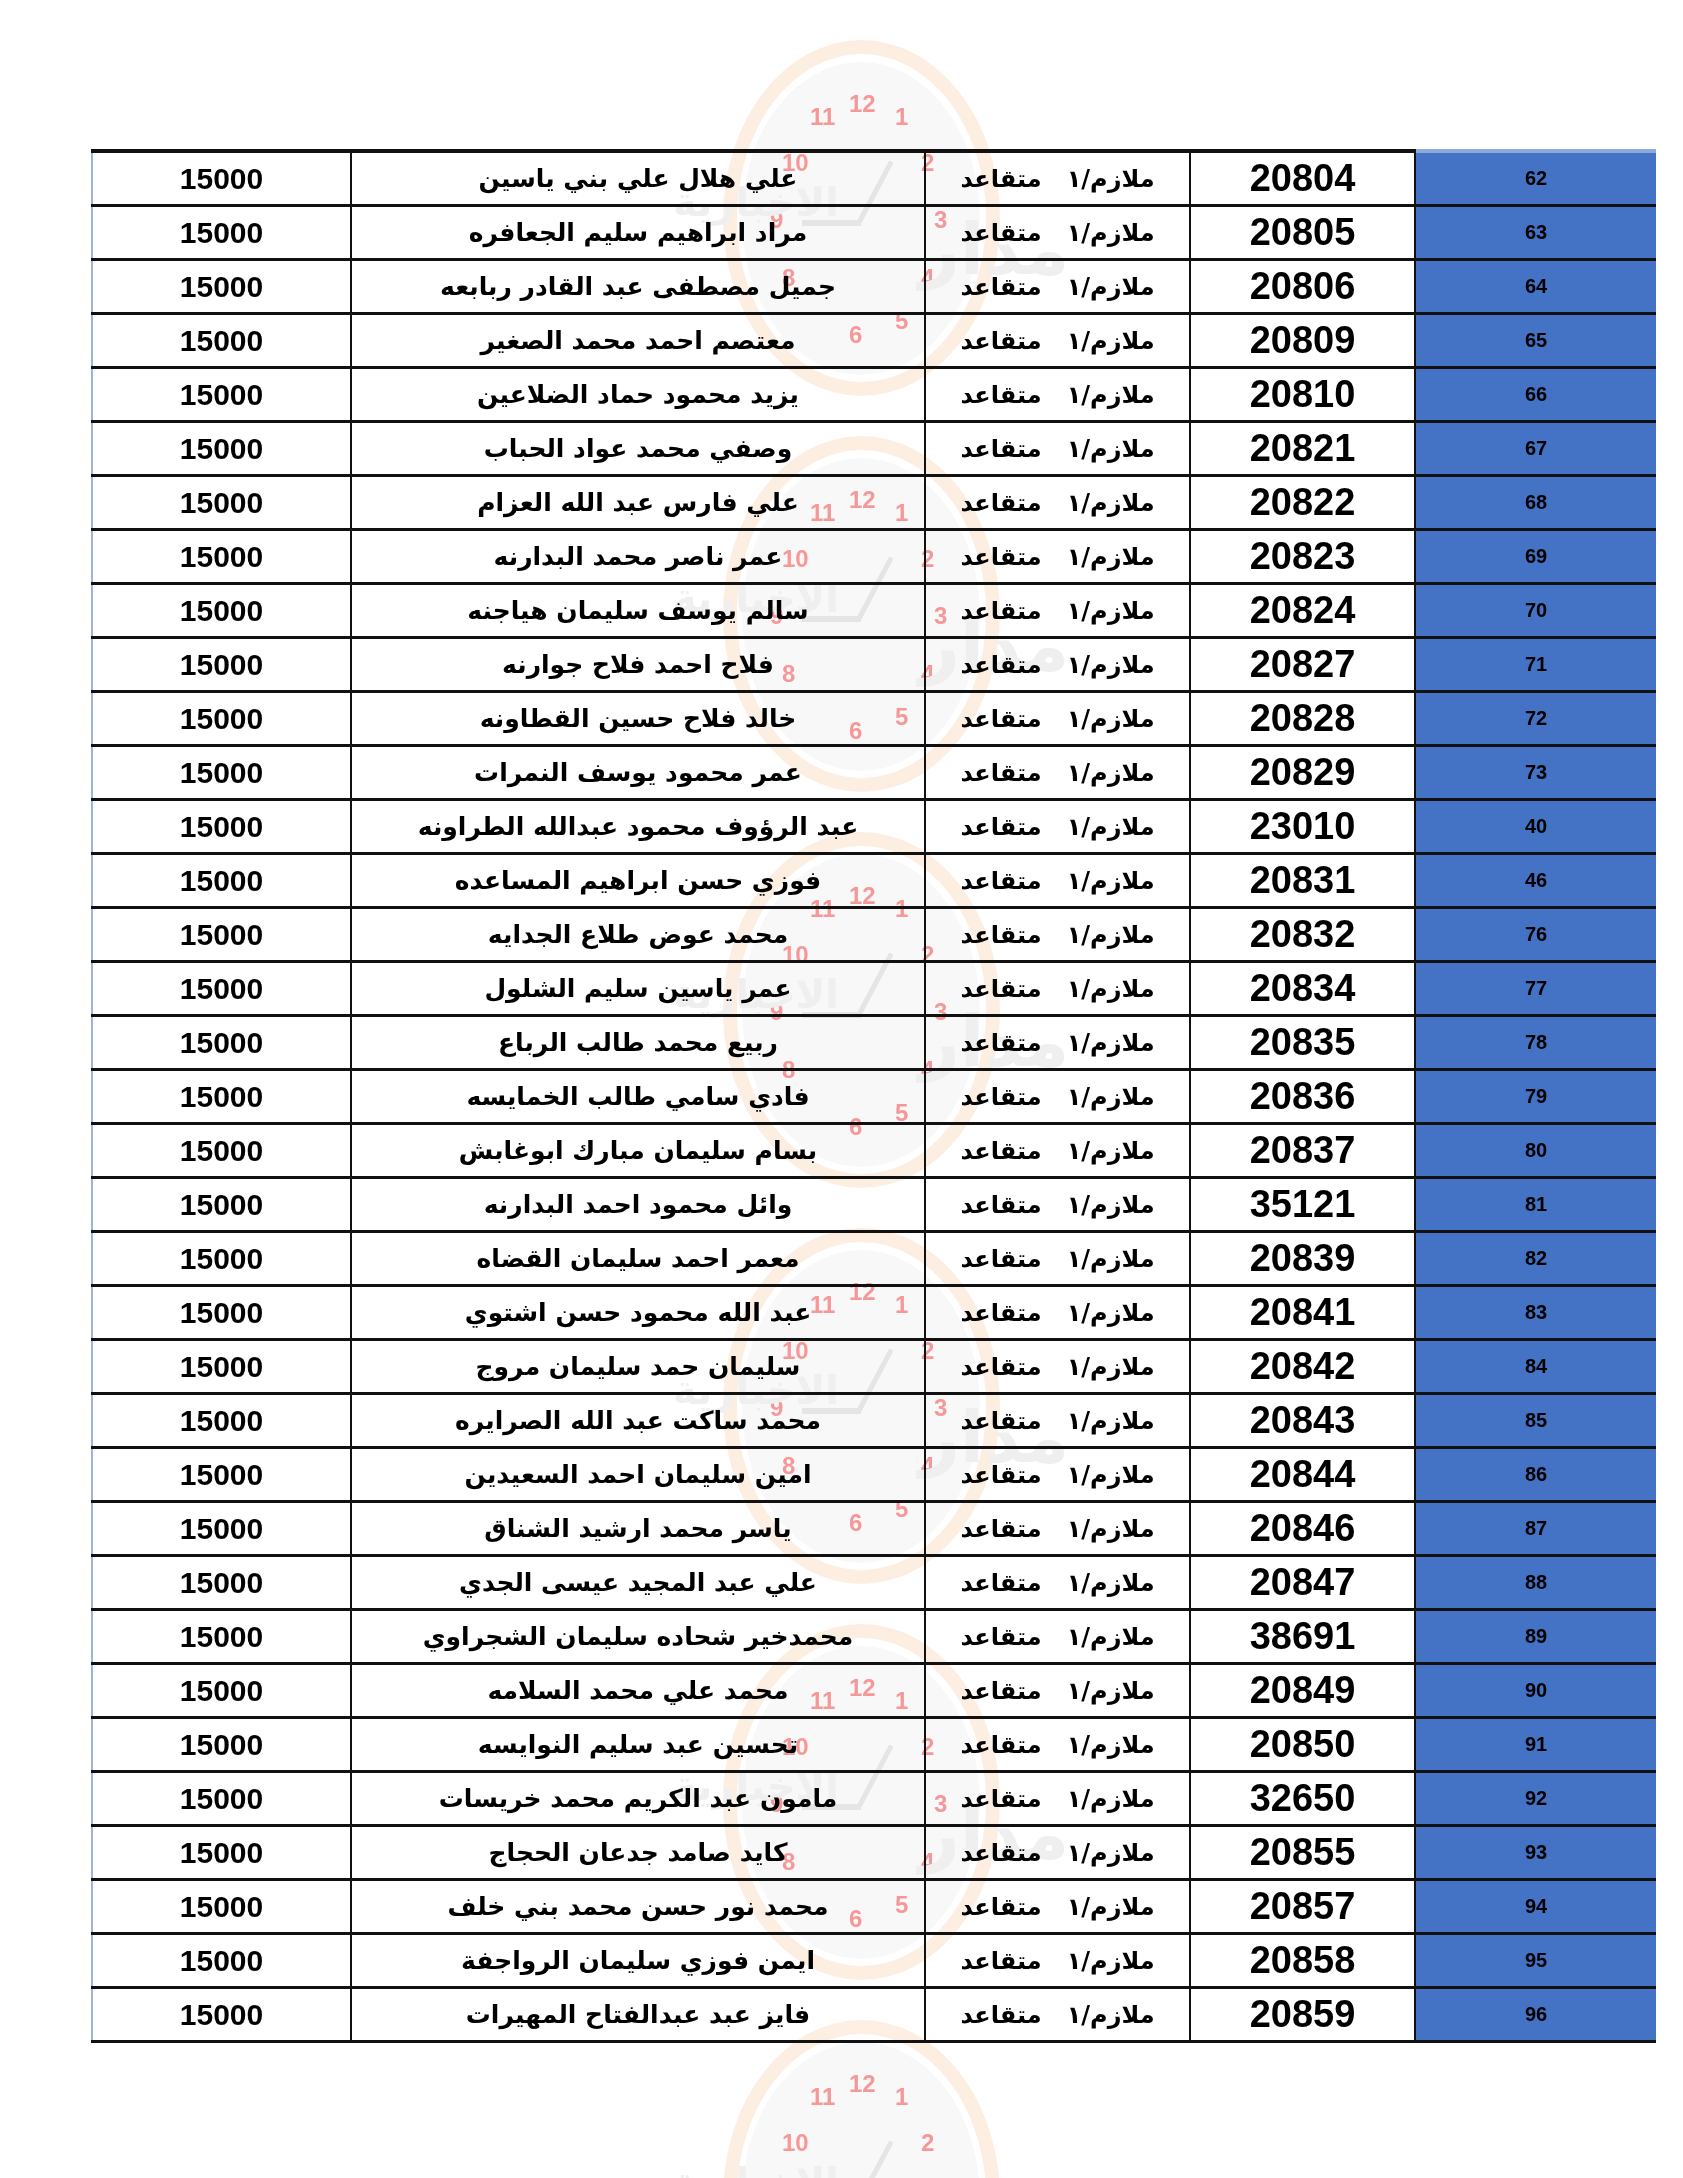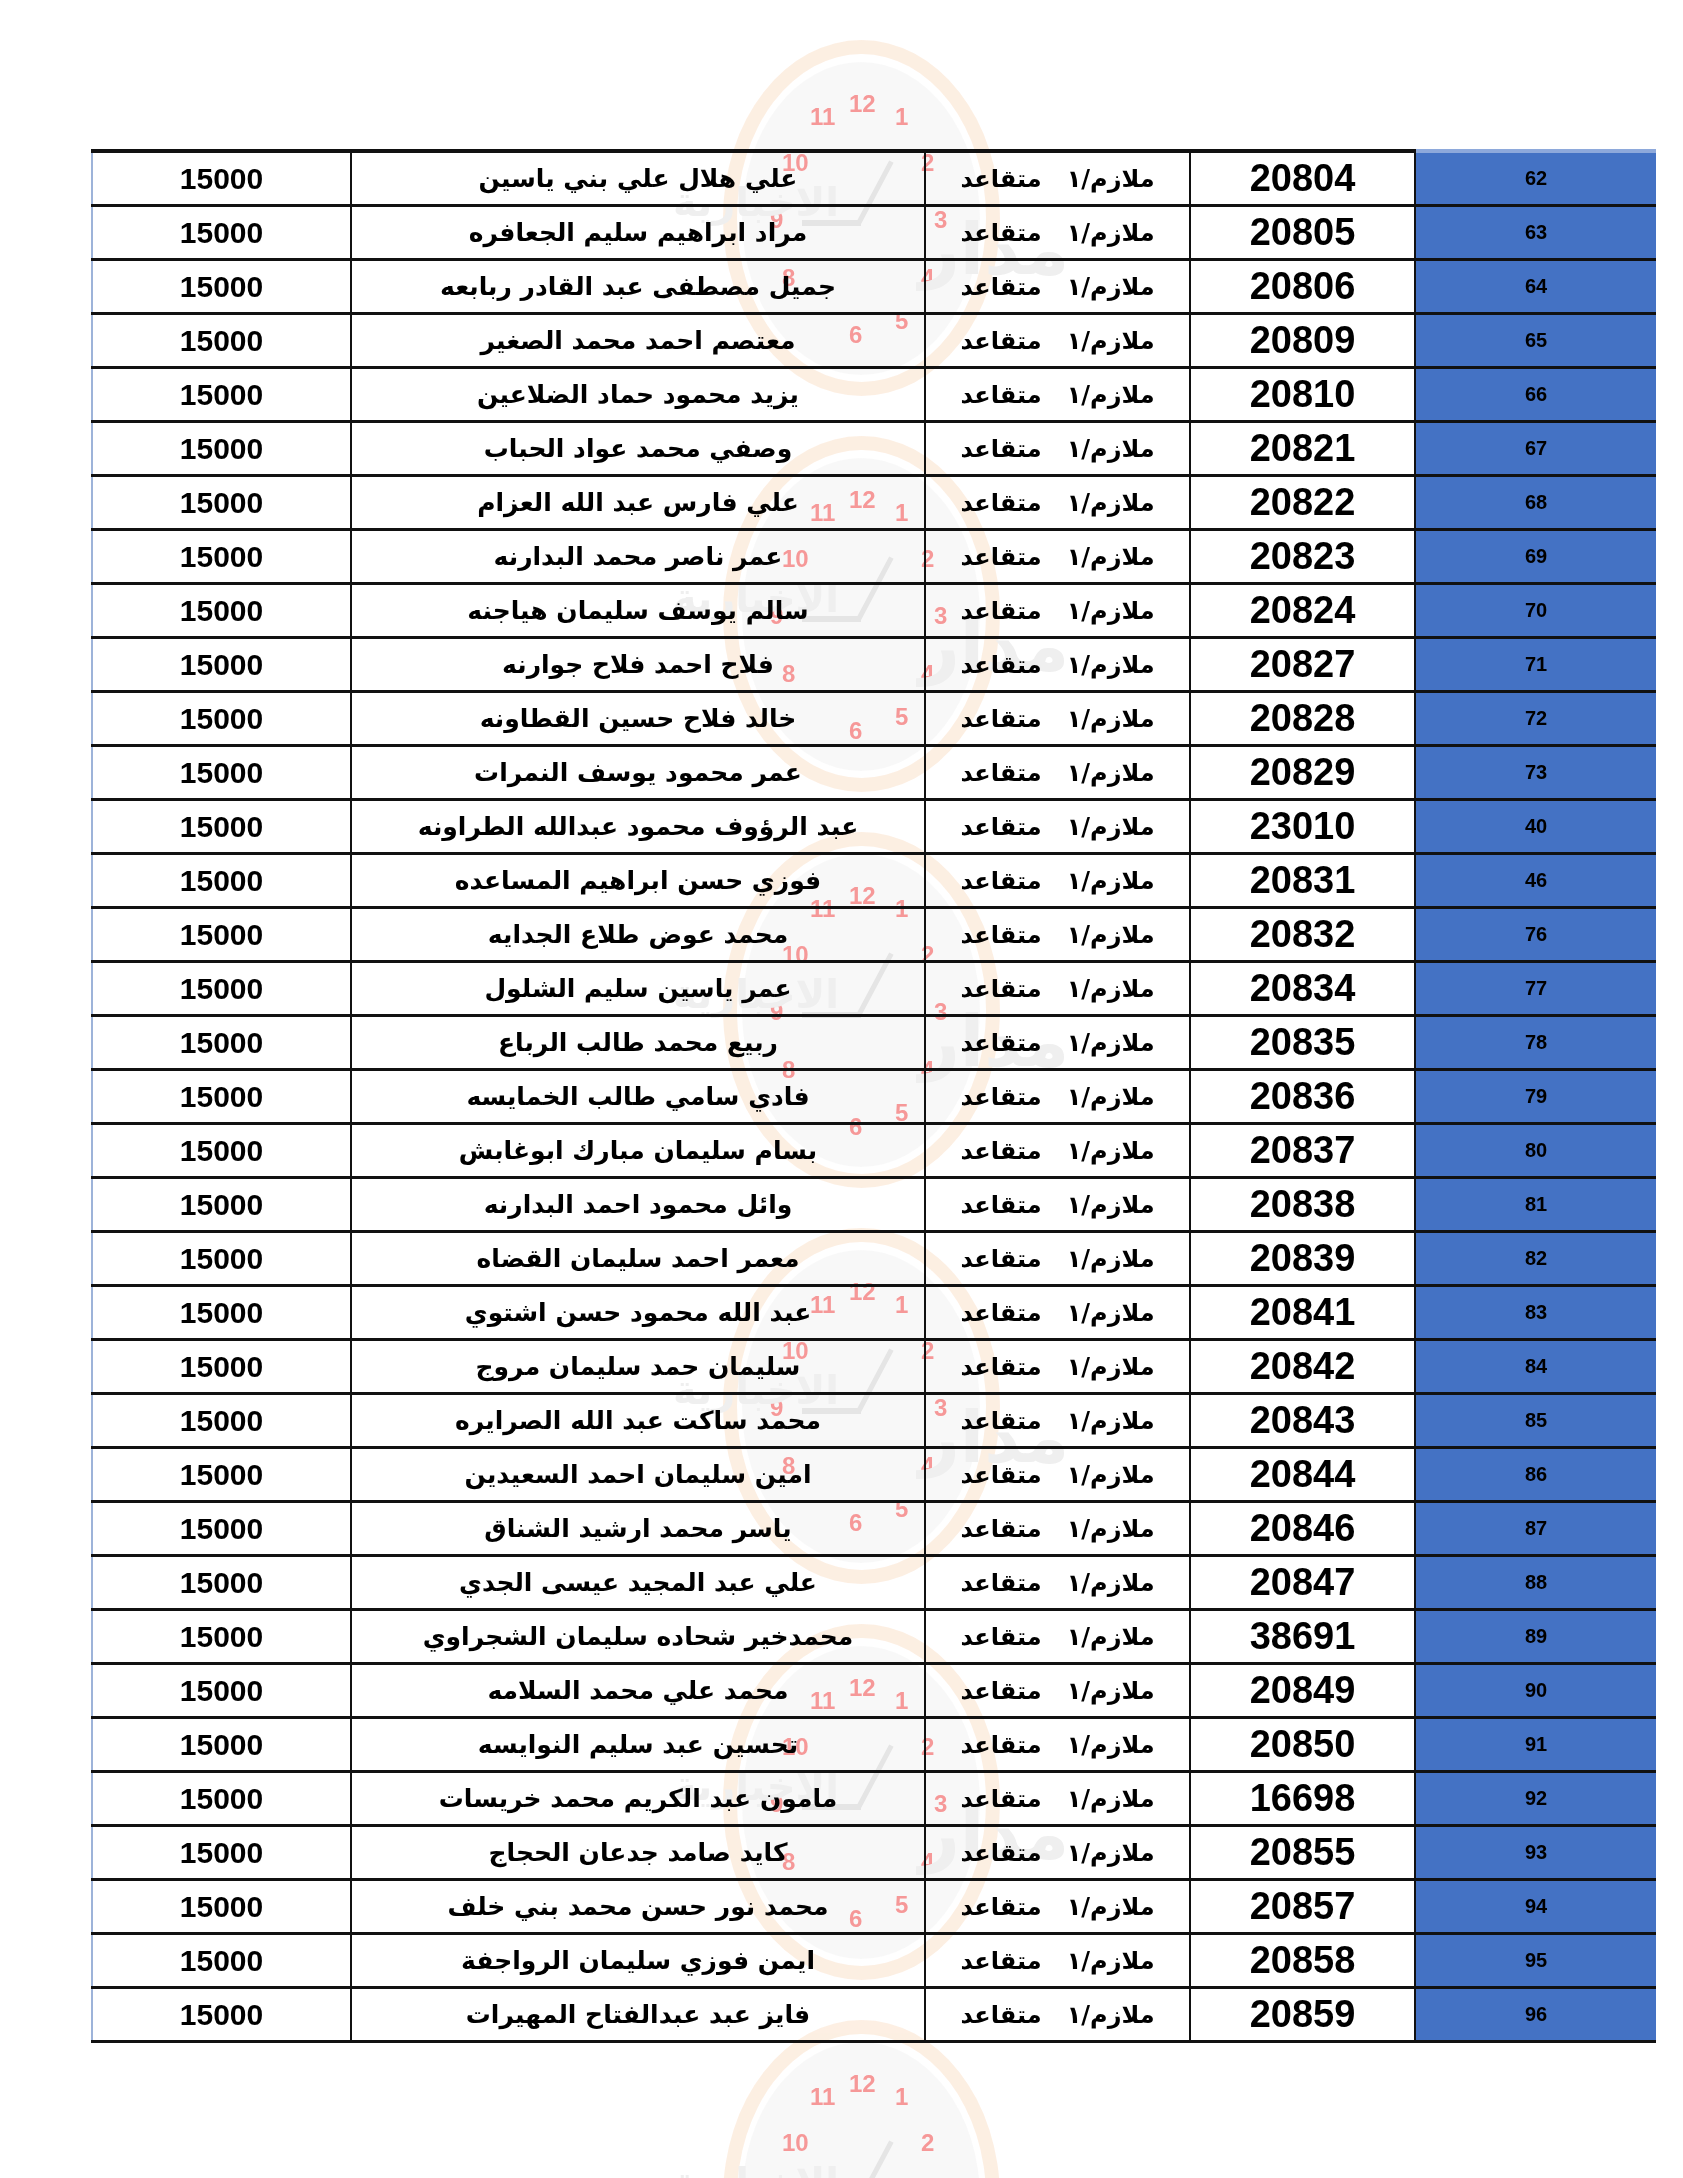--- a/index.html
+++ b/index.html
@@ -344,21 +344,21 @@
     <td class="c-id">20837</td>
     <td class="c-seq">80</td>
   </tr>
 
   <tr>
     <td class="c-amt">15000</td>
     <td class="c-name">وائل محمود احمد البدارنه</td>
     <td class="c-rank">
       <span class="rank-txt">ملازم/١</span><span class="rank-txt">   </span><span>متقاعد</span>
     </td>
-    <td class="c-id">20838</td>
+    <td class="c-id">35121</td>
     <td class="c-seq">81</td>
   </tr>
 
   <tr>
     <td class="c-amt">15000</td>
     <td class="c-name">معمر احمد سليمان القضاه</td>
     <td class="c-rank">
       <span class="rank-txt">ملازم/١</span><span class="rank-txt">   </span><span>متقاعد</span>
     </td>
     <td class="c-id">20839</td>
@@ -454,21 +454,21 @@
     <td class="c-id">20850</td>
     <td class="c-seq">91</td>
   </tr>
 
   <tr>
     <td class="c-amt">15000</td>
     <td class="c-name">مامون عبد الكريم محمد خريسات</td>
     <td class="c-rank">
       <span class="rank-txt">ملازم/١</span><span class="rank-txt">   </span><span>متقاعد</span>
     </td>
-    <td class="c-id">16698</td>
+    <td class="c-id">32650</td>
     <td class="c-seq">92</td>
   </tr>
 
   <tr>
     <td class="c-amt">15000</td>
     <td class="c-name">كايد صامد جدعان الحجاج</td>
     <td class="c-rank">
       <span class="rank-txt">ملازم/١</span><span class="rank-txt">   </span><span>متقاعد</span>
     </td>
     <td class="c-id">20855</td>

